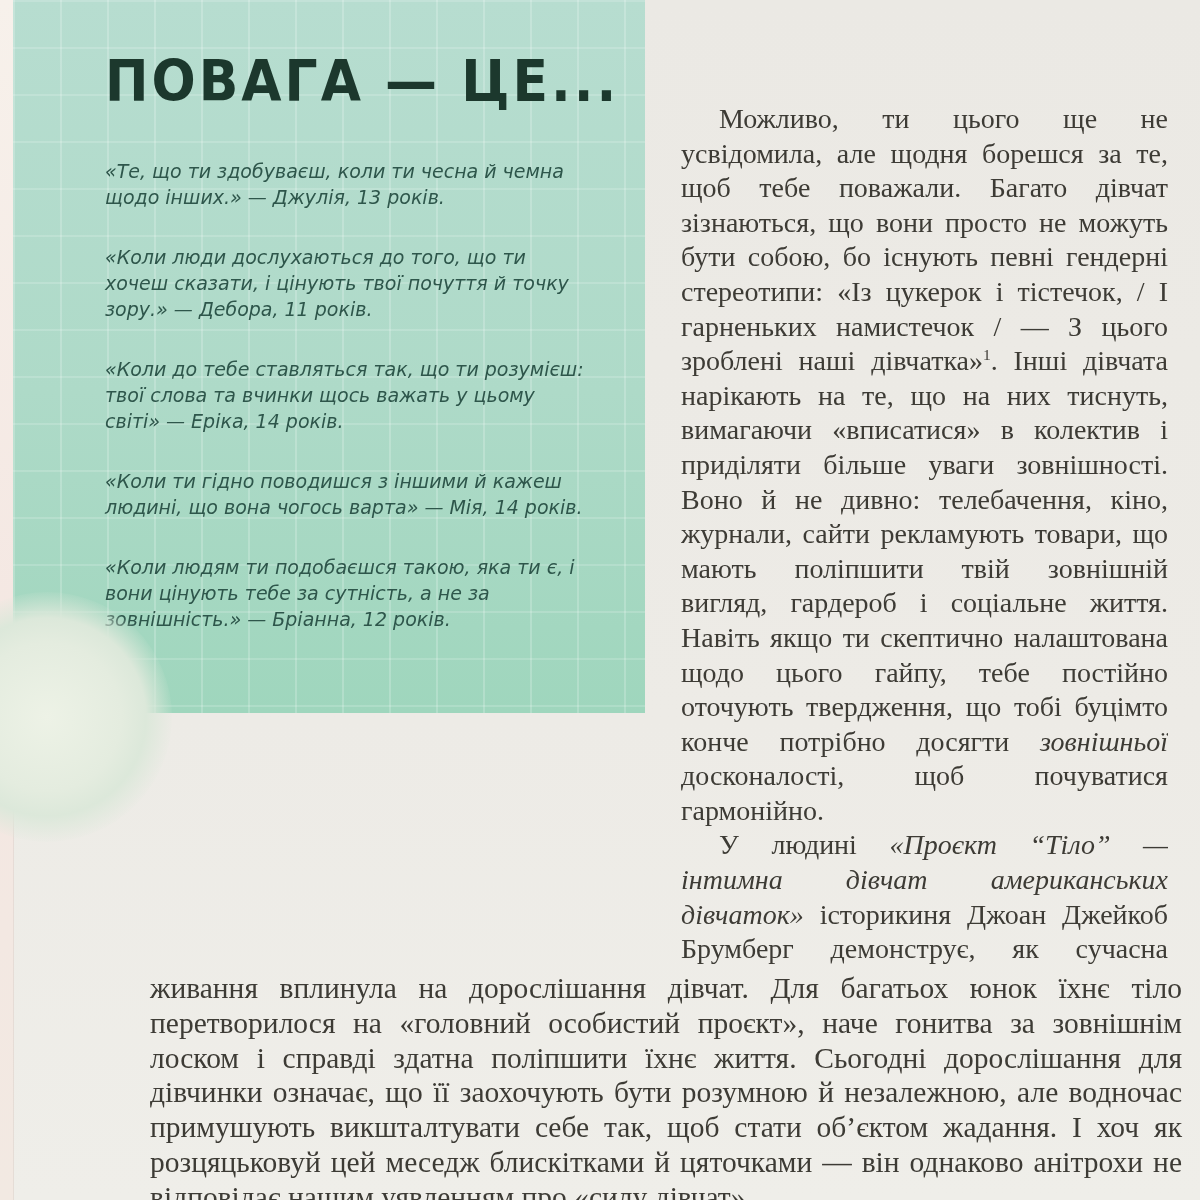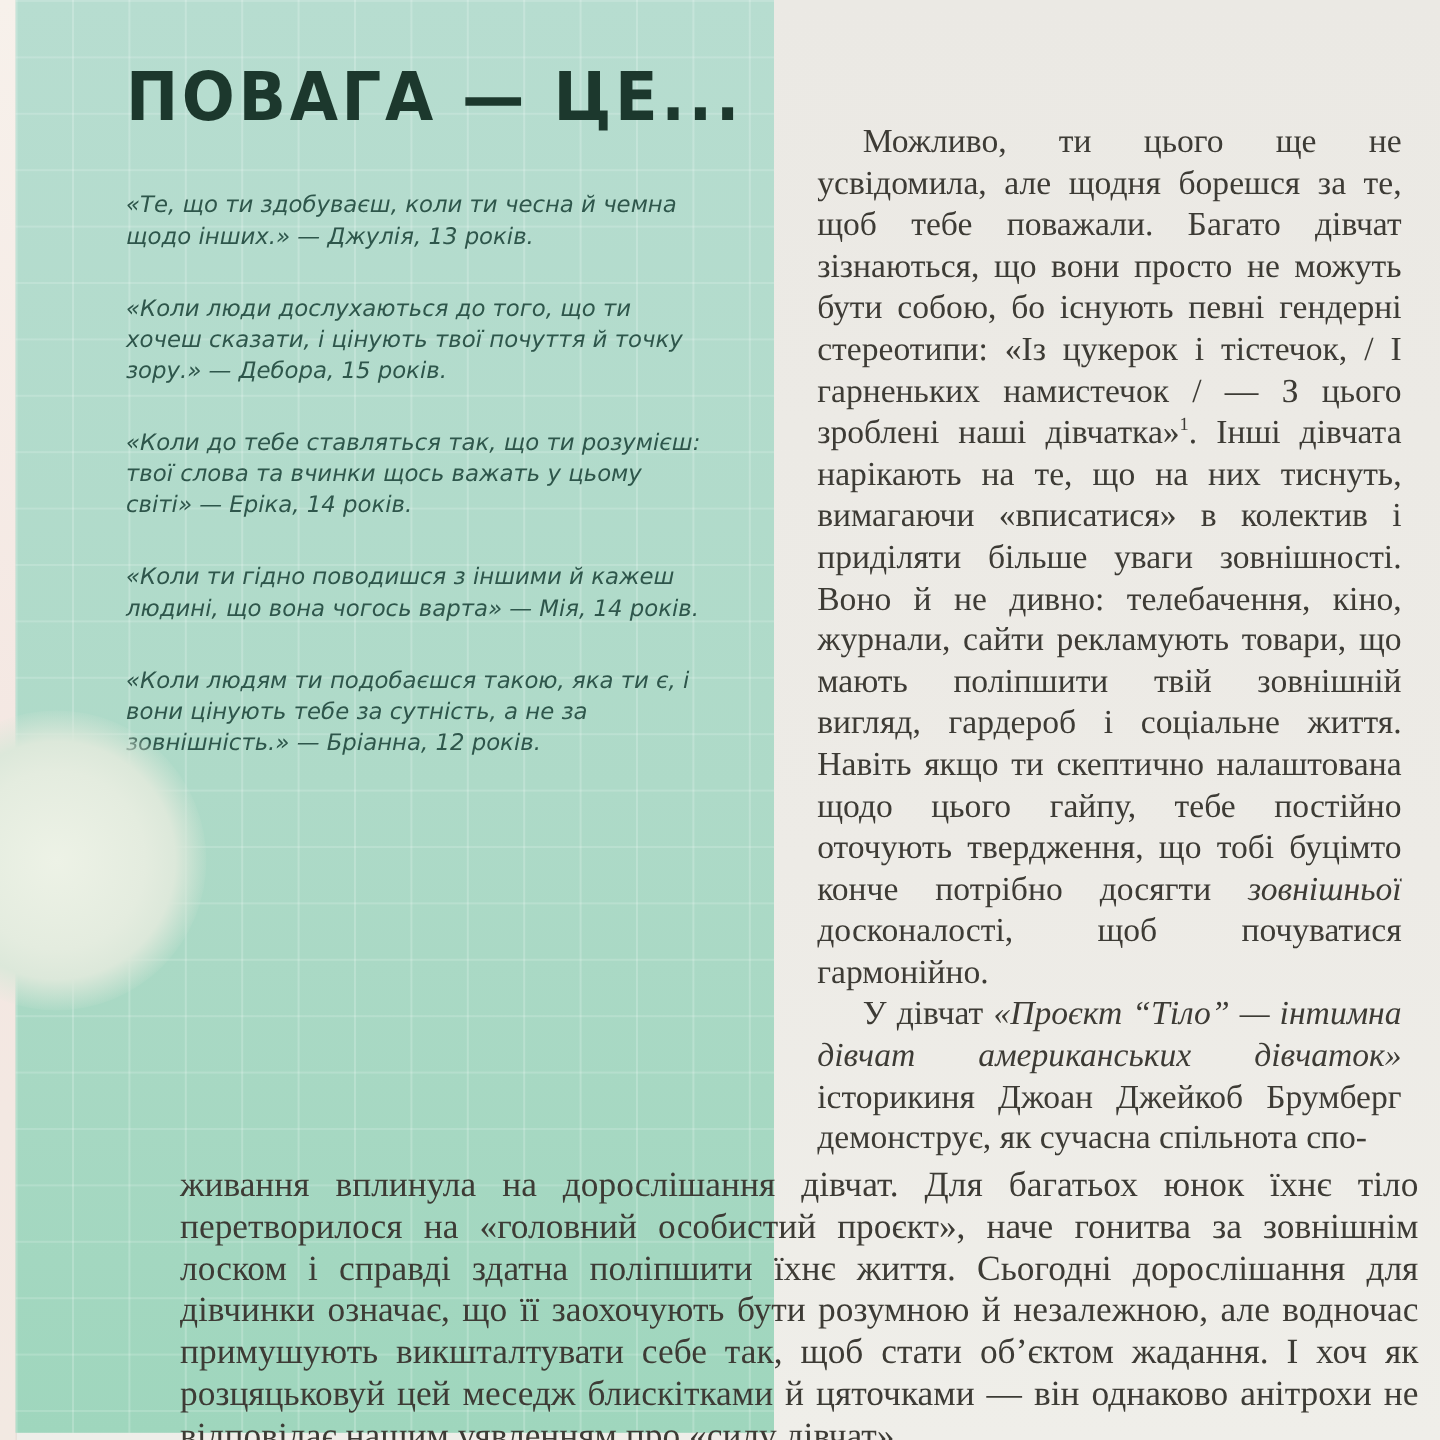--- a/index.html
+++ b/index.html
@@ -11,21 +11,21 @@
     font-family:"Liberation Serif",serif;
   }
   
   .page-edge{
     position:absolute;left:0;top:0;width:13px;height:1200px;
     background:linear-gradient(180deg,#f7f1eb 0%,#f4e7e2 55%,#f2e9e2 100%);
     border-right:1px solid rgba(0,0,0,0.05);
   }
   
   .quote-panel{
-    position:absolute;left:13px;top:0;width:632px;height:1194px;
+    position:absolute;left:13px;top:0;width:632px;height:713px;
     box-sizing:border-box;
     padding:46px 50px 0 92px;
     background-image:
       linear-gradient(90deg,rgba(255,255,255,0.20) 0 2px,rgba(255,255,255,0) 2px),
       linear-gradient(180deg,rgba(255,255,255,0.16) 0 2px,rgba(255,255,255,0) 2px),
       linear-gradient(180deg,#b7ddd0 0%,#aedac8 55%,#9fd6bd 100%);
     background-size:47px 100%,100% 47px,100% 100%;
   }
   
   .thumb-notch{
@@ -76,31 +76,31 @@
 <body>
 
 <div class="page">
 
   <div class="page-edge"></div>
 
   <div class="quote-panel">
     <div class="panel-title">ПОВАГА — ЦЕ...</div>
     <div class="quotes">
         <p class="quote">«Те, що ти здобуваєш, коли ти чесна й чемна щодо інших.» — Джулія, 13 років.</p>
-        <p class="quote">«Коли люди дослухаються до того, що ти хочеш сказати, і цінують твої почуття й точку зору.» — Дебора, 15 років.</p>
+        <p class="quote">«Коли люди дослухаються до того, що ти хочеш сказати, і цінують твої почуття й точку зору.» — Дебора, 11 років.</p>
         <p class="quote">«Коли до тебе ставляться так, що ти розумієш: твої слова та вчинки щось важать у цьому світі» — Еріка, 14 років.</p>
         <p class="quote">«Коли ти гідно поводишся з іншими й кажеш людині, що вона чогось варта» — Мія, 14 років.</p>
         <p class="quote">«Коли людям ти подобаєшся такою, яка ти є, і вони цінують тебе за сутність, а не за зовнішність.» — Бріанна, 12 років.</p>
       </div>
   </div>
 
   <div class="thumb-notch"></div>
 
   <div class="main-col">
     <p><span>Можливо, ти цього ще не усвідомила, але щодня борешся за те, щоб тебе поважали. Багато дівчат зізнаються, що вони просто не можуть бути собою, бо існують певні гендерні стереотипи: «Із цукерок і тістечок, / І гарненьких намистечок / — З цього зроблені наші дівчатка»</span><sup>1</sup><span>. Інші дівчата нарікають на те, що на них тиснуть, вимагаючи «вписатися» в колектив і приділяти більше уваги зовнішності. Воно й не дивно: телебачення, кіно, журнали, сайти рекламують товари, що мають поліпшити твій зовнішній вигляд, гардероб і соціальне життя. Навіть якщо ти скептично налаштована щодо цього гайпу, тебе постійно оточують твердження, що тобі буцімто конче потрібно досягти </span><i>зовнішньої</i><span> досконалості, щоб почуватися гармонійно.</span></p>
-    <p><span>У дівчат </span><i>«Проєкт “Тіло” — інтимна дівчат американських дівчаток»</i><span> історикиня Джоан Джейкоб Брумберг демонструє, як сучасна спільнота спо-</span></p>
+    <p><span>У людині </span><i>«Проєкт “Тіло” — інтимна дівчат американських дівчаток»</i><span> історикиня Джоан Джейкоб Брумберг демонструє, як сучасна спільнота спо-</span></p>
   </div>
 
   <div class="bottom-block">
     <p>живання вплинула на дорослішання дівчат. Для багатьох юнок їхнє тіло перетворилося на «головний особистий проєкт», наче гонитва за зовнішнім лоском і справді здатна поліпшити їхнє життя. Сьогодні дорослішання для дівчинки означає, що її заохочують бути розумною й незалежною, але водночас примушують викшталтувати себе так, щоб стати об’єктом жадання. І хоч як розцяцьковуй цей меседж блискітками й цяточками — він однаково анітрохи не відповідає нашим уявленням про «силу дівчат».</p>
   </div>
 
 </div>
 
 </body></html>

